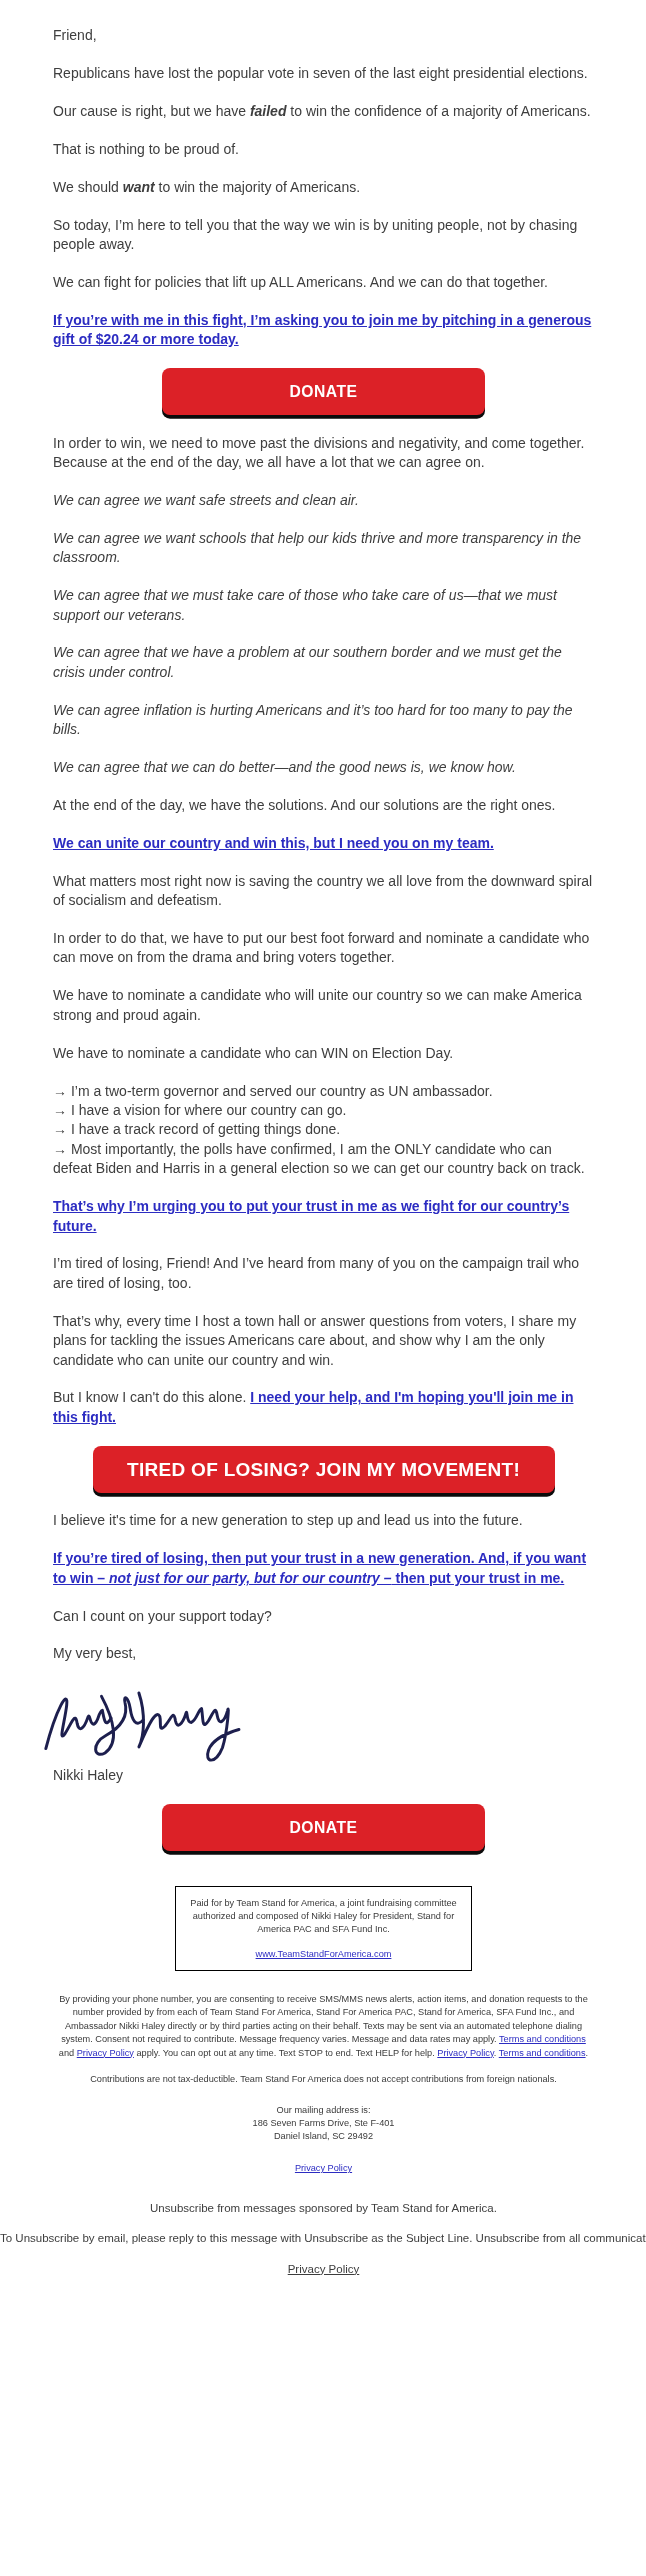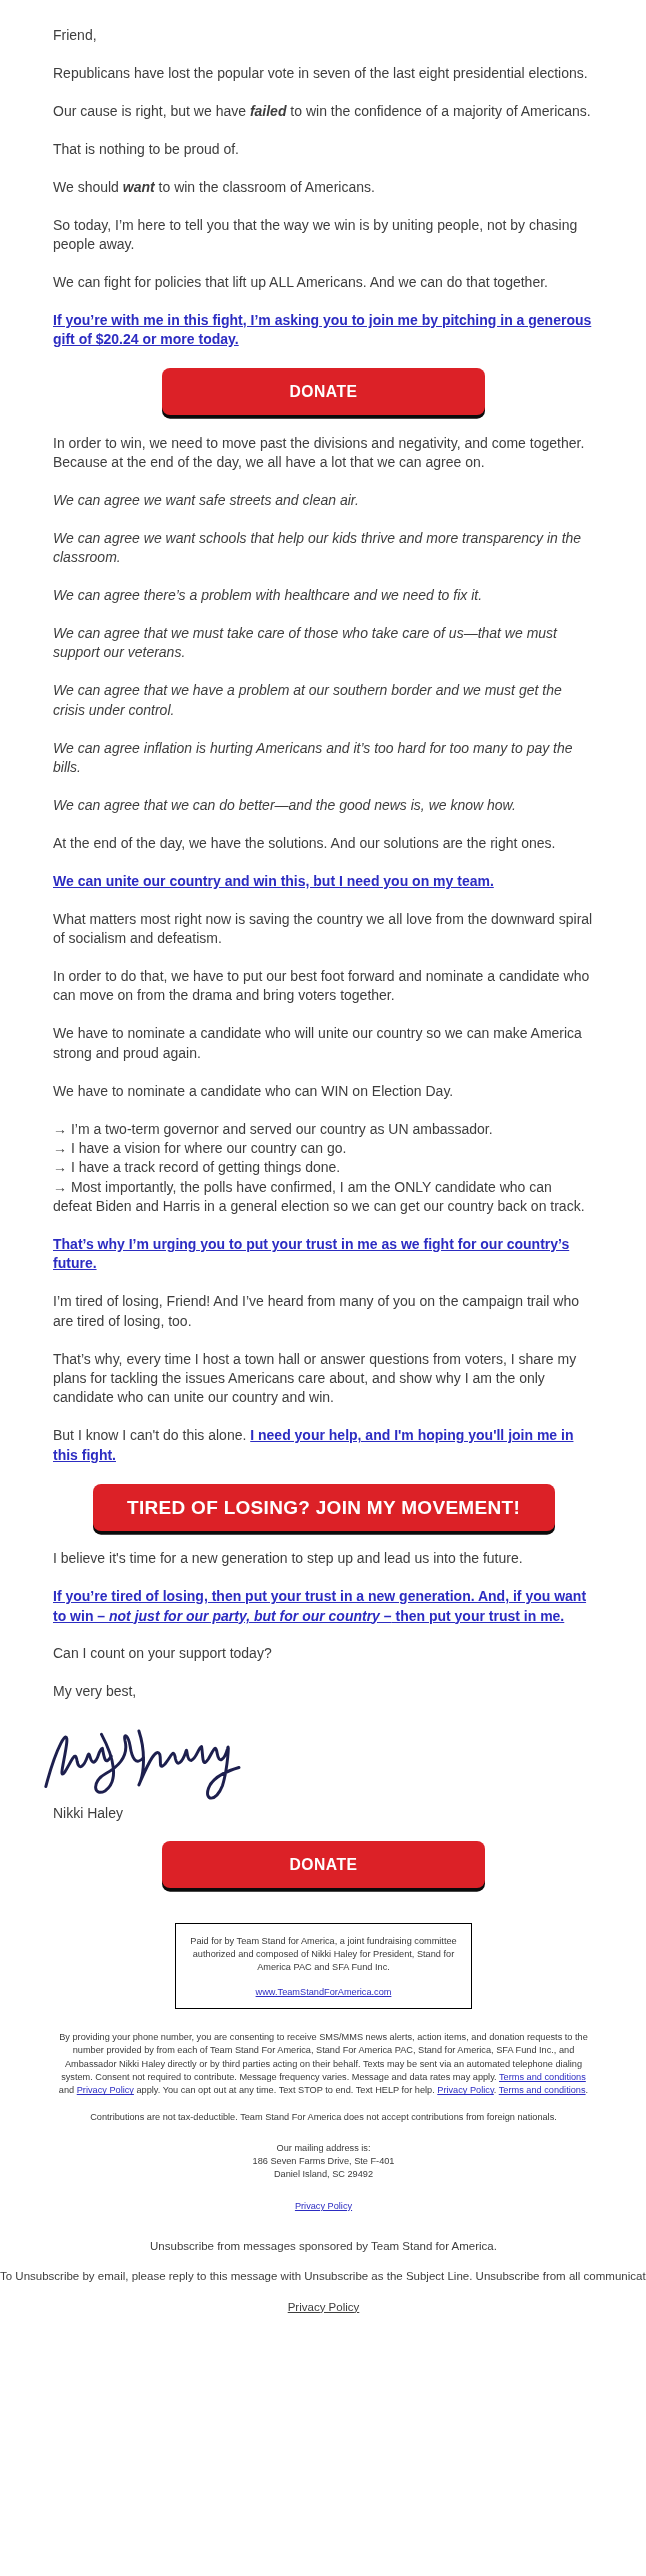--- a/index.html
+++ b/index.html
@@ -43,33 +43,32 @@
 </head>
 <body>
 
 <div class="email">
 
   <div id="part1">
       <p><span class="seg-r">Friend,</span></p>
       <p><span class="seg-r">Republicans have lost the popular vote in seven of the last eight presidential elections.</span></p>
       <p><span class="seg-r">Our cause is right, but we have </span><span class="seg-bi">failed</span><span class="seg-r"> to win the confidence of a majority of Americans.</span></p>
       <p><span class="seg-r">That is nothing to be proud of.</span></p>
-      <p><span class="seg-r">We should </span><span class="seg-bi">want</span><span class="seg-r"> to win the classroom of Americans.</span></p>
+      <p><span class="seg-r">We should </span><span class="seg-bi">want</span><span class="seg-r"> to win the majority of Americans.</span></p>
       <p><span class="seg-b">So today, I’m here to tell you that the way we win is by uniting people, not by chasing people away.</span></p>
       <p><span class="seg-r">We can fight for policies that lift up ALL Americans. And we can do that together.</span></p>
       <p><a class="seg-link">If you’re with me in this fight, I’m asking you to join me by pitching in a generous gift of $20.24 or more today.</a></p>
     </div>
 
   <a class="btn">DONATE</a>
 
   <div id="part2">
       <p><span class="seg-r">In order to win, we need to move past the divisions and negativity, and come together. Because at the end of the day, we all have a lot that we can agree on.</span></p>
       <p><span class="seg-i">We can agree we want safe streets and clean air.</span></p>
       <p><span class="seg-i">We can agree we want schools that help our kids thrive and more transparency in the classroom.</span></p>
-      <p><span class="seg-i">We can agree there’s a problem with healthcare and we need to fix it.</span></p>
       <p><span class="seg-i">We can agree that we must take care of those who take care of us—that we must support our veterans.</span></p>
       <p><span class="seg-i">We can agree that we have a problem at our southern border and we must get the crisis under control.</span></p>
       <p><span class="seg-i">We can agree inflation is hurting Americans and it’s too hard for too many to pay the bills.</span></p>
       <p><span class="seg-i">We can agree that we can do better—and the good news is, we know how.</span></p>
       <p><span class="seg-r">At the end of the day, we have the solutions. And our solutions are the right ones.</span></p>
       <p><a class="seg-link">We can unite our country and win this, but I need you on my team.</a></p>
       <p><span class="seg-r">What matters most right now is saving the country we all love from the downward spiral of socialism and defeatism.</span></p>
       <p><span class="seg-r">In order to do that, we have to put our best foot forward and nominate a candidate who can move on from the drama and bring voters together.</span></p>
       <p><span class="seg-r">We have to nominate a candidate who will unite our country so we can make America strong and proud again.</span></p>
       <p><span class="seg-b">We have to nominate a candidate who can WIN on Election Day.</span></p>

